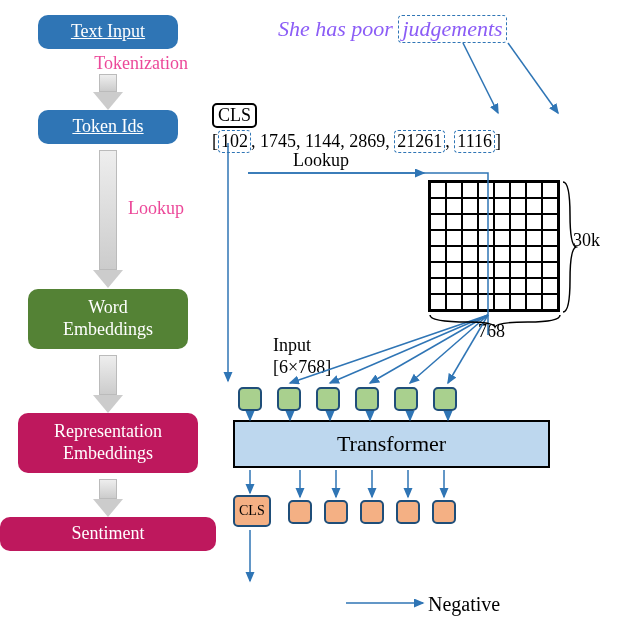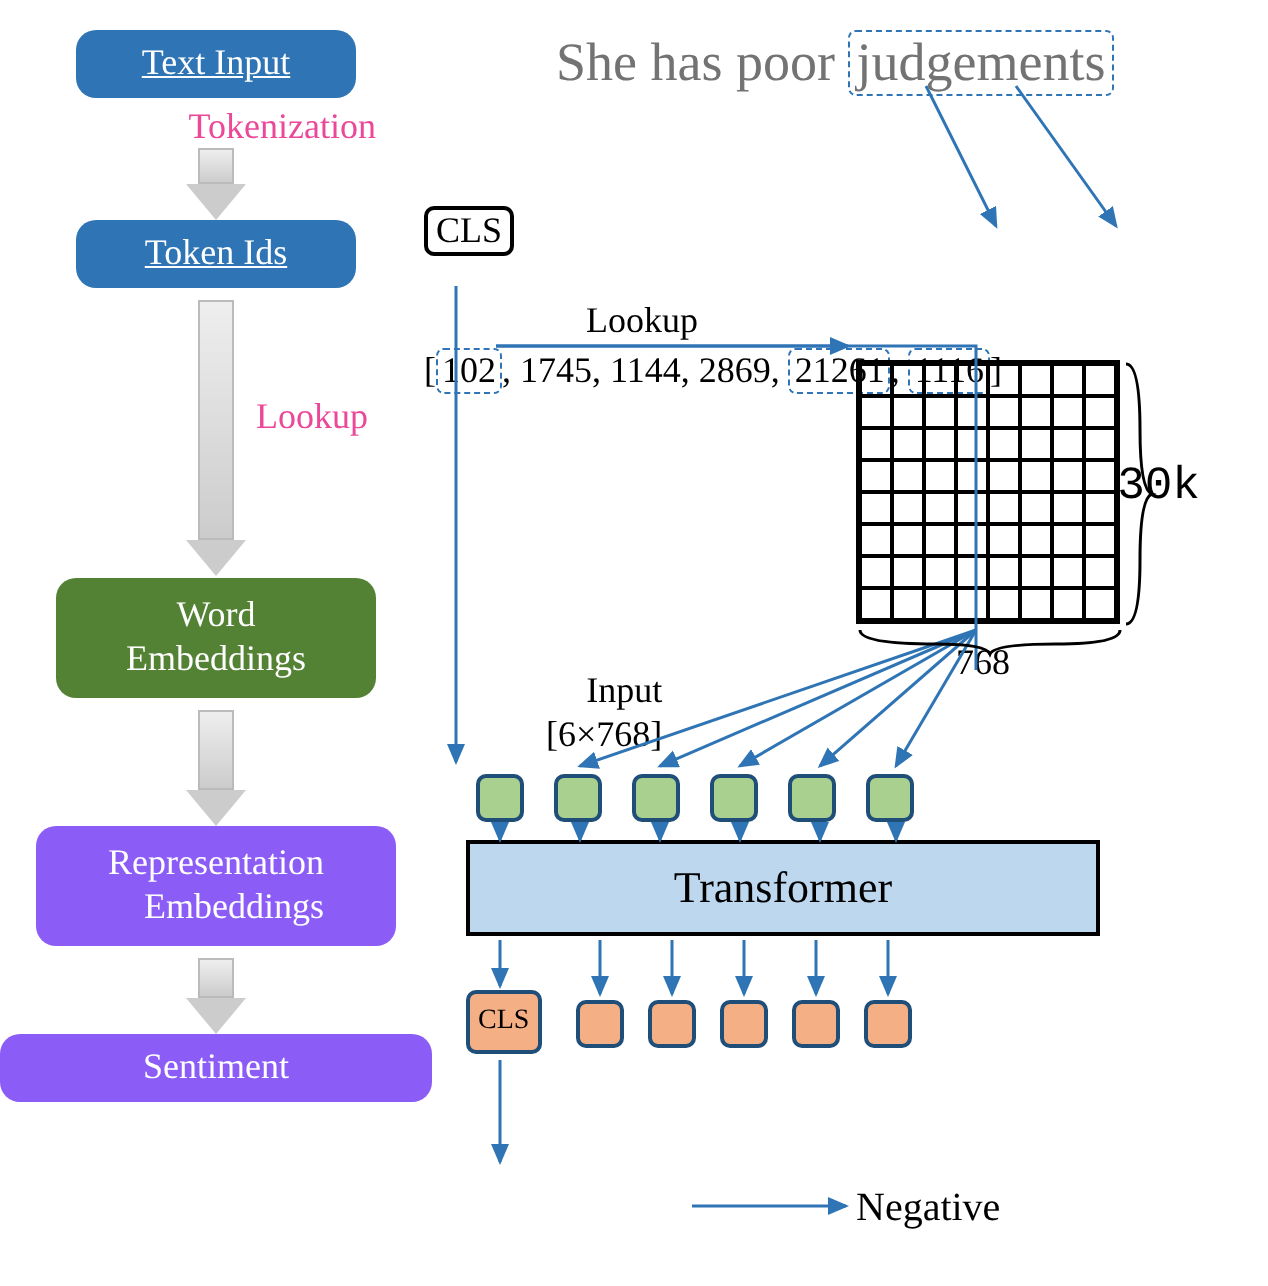--- a/index.html
+++ b/index.html
@@ -3,43 +3,43 @@
 <meta charset="utf-8">
 <style>
   * { box-sizing: border-box; margin: 0; padding: 0; }
   body { font-family: "Times New Roman", serif; width: 634px; height: 643px; position: relative; background: #fff; }
   .container { display: flex; padding: 15px 8px; }
   .left-col { width: 200px; display: flex; flex-direction: column; align-items: center; }
   .right-col { flex: 1; position: relative; }
   .box { color: #fff; border-radius: 10px; text-align: center; padding: 8px 12px; font-size: 18px; display: flex; align-items: center; justify-content: center; line-height: 1.2; }
   .blue { background: #2F75B5; text-decoration: underline; }
   .green { background: #548235; }
-  .orange { background: #8b5cf6; text-align: right; }
+  .orange { background: #be185d; }
   .lightblue-box { background: #BDD7EE; border: 2px solid #000; border-radius: 10px; color: #000; padding: 6px 14px; font-size: 20px; }
   .arrow-down { width: 30px; display: flex; flex-direction: column; align-items: center; }
   .arrow-shaft { background: linear-gradient(180deg, #eee, #ccc); width: 18px; border: 1px solid #bbb; }
   .arrow-head { width: 0; height: 0; border-left: 15px solid transparent; border-right: 15px solid transparent; border-top: 18px solid #ccc; }
   .arrow-label { font-size: 18px; color: #ec4899; }
   
-  .sentence { font-size: 27px; color: #737373; position: absolute; top: 0; left: 70px; }
+  .sentence { font-size: 22px; color: #8b5cf6; position: absolute; top: 0; left: 70px; font-style: italic; }
   .dashed-word { border: 1.5px dashed #2F75B5; border-radius: 4px; padding: 0 3px; display: inline-block; }
   .cls-label { border: 2px solid #000; border-radius: 5px; padding: 0 4px; font-size: 18px; display: inline-block; margin-bottom: 2px; background:#fff; }
   .token-row { position: absolute; top: 88px; left: 4px; font-size: 18px; }
-  .dashed-num { border: 1.5px dashed #2F75B5; border-radius: 4px; padding: 0 2px; display: inline-block; margin-top: 44px; }
+  .dashed-num { border: 1.5px dashed #2F75B5; border-radius: 4px; padding: 0 2px; display: inline-block; }
   
   svg.overlay { position: absolute; top:0; left:0; z-index: 5; pointer-events:none; }
   
   .grid-box { position: absolute; top: 165px; left: 220px; }
   .grid-cells { display: grid; grid-template-columns: repeat(8, 16px); grid-template-rows: repeat(8, 16px); border: 2px solid #000; }
   .grid-cells div { border: 1px solid #000; }
-  .grid-label-r { position: absolute; right: -40px; top: 50px; font-size: 23px; font-family: Liberation Mono, monospace; }
+  .grid-label-r { position: absolute; right: -40px; top: 50px; font-size: 18px; }
   .grid-label-b { position: absolute; bottom: -30px; left: 50px; font-size: 18px; }
   
   .lookup-label2 { position: absolute; top: 135px; left: 85px; font-size: 18px; }
-  .input-dims { position: absolute; top: 320px; left: 65px; font-size: 18px; text-align: right; line-height: 1.2; }
+  .input-dims { position: absolute; top: 320px; left: 65px; font-size: 18px; text-align: left; line-height: 1.2; }
   
   .embeds-row { position: absolute; display: flex; gap: 15px; }
   .embed-sq { width: 24px; height: 24px; border-radius: 5px; border: 2px solid #1F4E79; }
   .g-sq { background: #A9D08E; }
   .o-sq { background: #F4B084; }
   .cls-box-small { position: absolute; background: #F4B084; border: 2px solid #1F4E79; border-radius: 5px; padding: 6px 4px; font-size: 14px; }
   
   .transformer { position: absolute; top: 405px; left: 25px; width: 317px; height: 48px; background: #BDD7EE; border: 2.5px solid #000; border-radius: 0; text-align: center; font-size: 22px; line-height: 44px; }
   .classifier { position: absolute; top: 570px; left: 25px; }
   .negative { position: absolute; top: 578px; left: 220px; font-size: 20px; }

